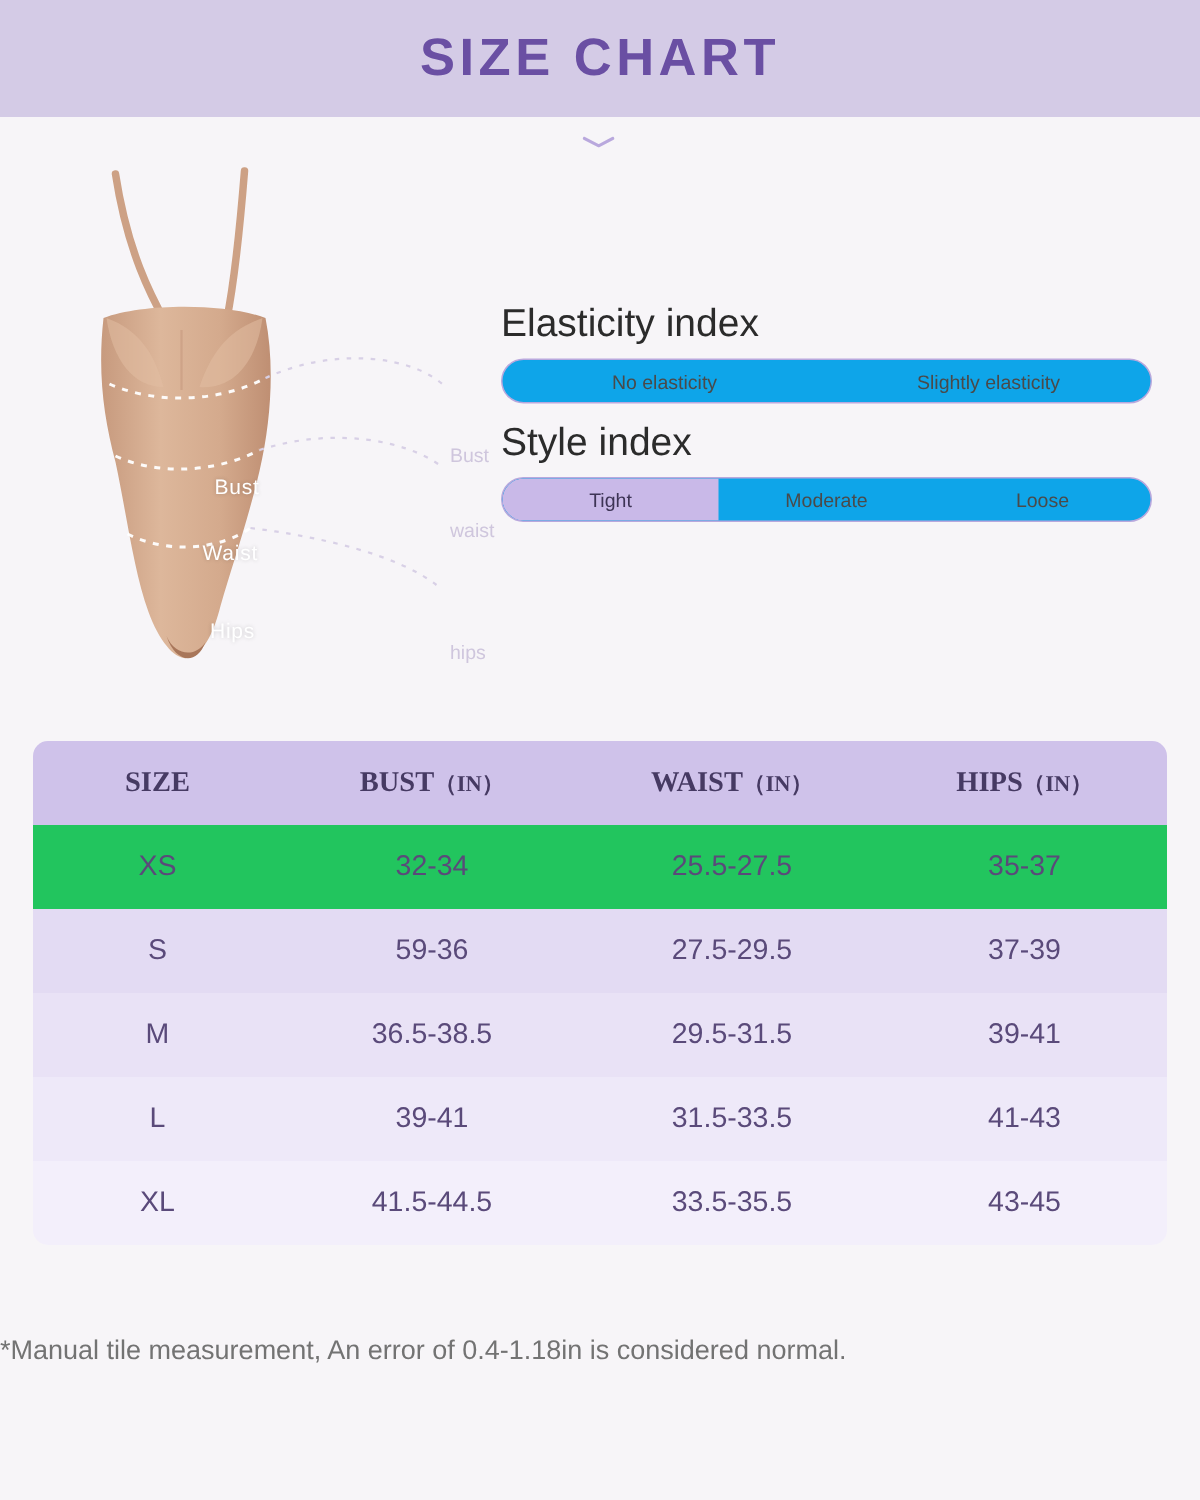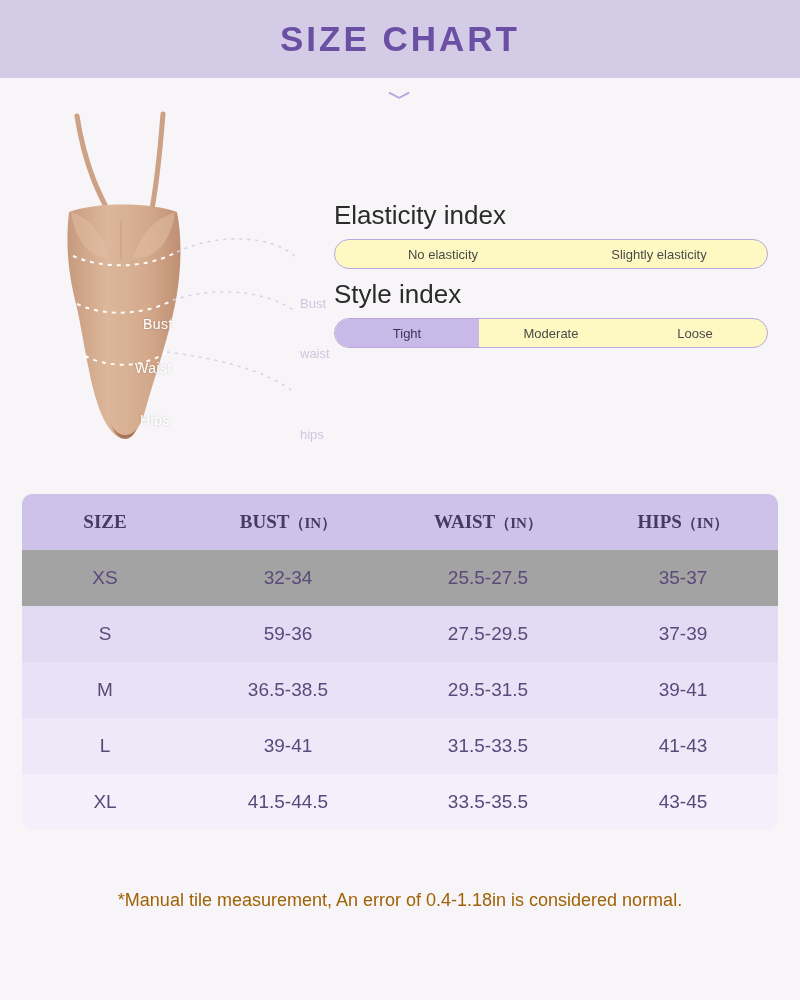--- a/index.html
+++ b/index.html
@@ -91,21 +91,21 @@
     color: #2b2b2b;
     margin-bottom: 8px;
     font-weight: normal;
   }
   .seg {
     display: flex;
     height: 30px;
     border: 1px solid #b9a8dd;
     border-radius: 16px;
     overflow: hidden;
-    background: #fef9c3;
+    background: #0ea5e9;
   }
   .seg-item {
     flex: 1;
     display: flex;
     align-items: center;
     justify-content: center;
     font-size: 13px;
     color: #4a4a4a;
   }
   .seg-item.active {
@@ -125,21 +125,21 @@
   .row {
     display: flex;
     align-items: center;
     height: 56px;
   }
   .row.head {
     height: 56px;
     background: #cfc2ea;
     border-radius: 10px 10px 0 0;
   }
-  .row.r0 { background: #a3a3a3; }
+  .row.r0 { background: #22c55e; }
   .row.r1 { background: #e3dbf3; }
   .row.r2 { background: #e9e2f6; }
   .row.r3 { background: #eee9f9; }
   .row.r4 { background: #f3effb; border-radius: 0 0 10px 10px; }
   .cell {
     text-align: center;
     font-size: 19px;
     color: #5a4a7a;
   }
   .row.head .cell {
@@ -153,23 +153,23 @@
   .c-waist { width: 200px; }
   .c-hips  { width: 190px; }
   .unit { font-size: 15px; font-weight: bold; }
 
   
   .footnote {
     position: absolute;
     top: 890px;
     left: 0;
     width: 800px;
-    text-align: center;
+    text-align: left;
     font-size: 18px;
-    color: #a16207;
+    color: #737373;
   }
 </style>
 </head>
 <body>
 
 <div class="page">
 
   <div class="header">
     <div class="header-title">SIZE CHART</div>
   </div>

